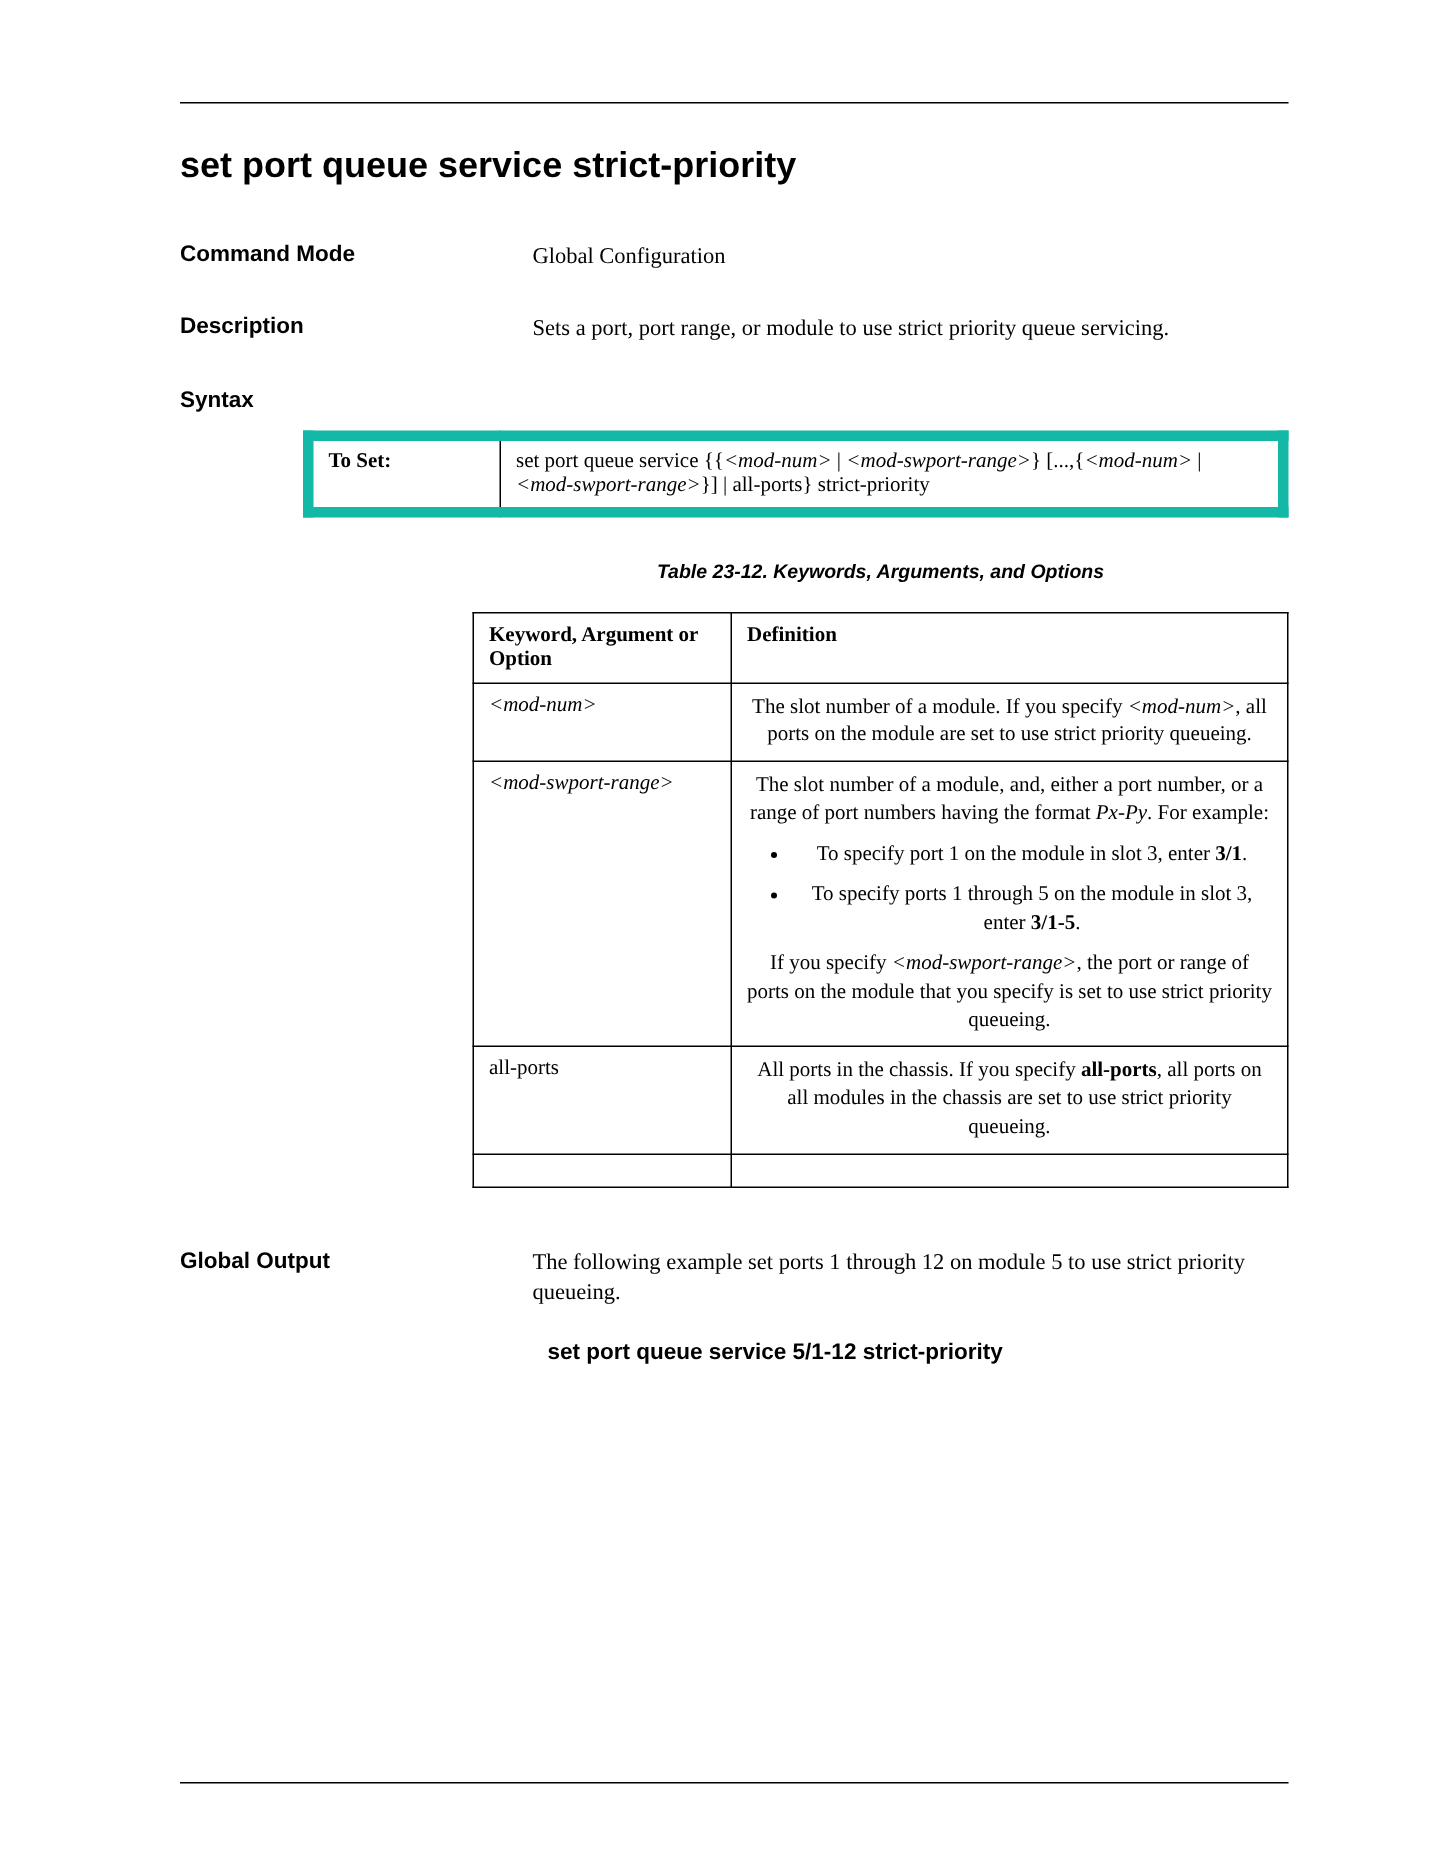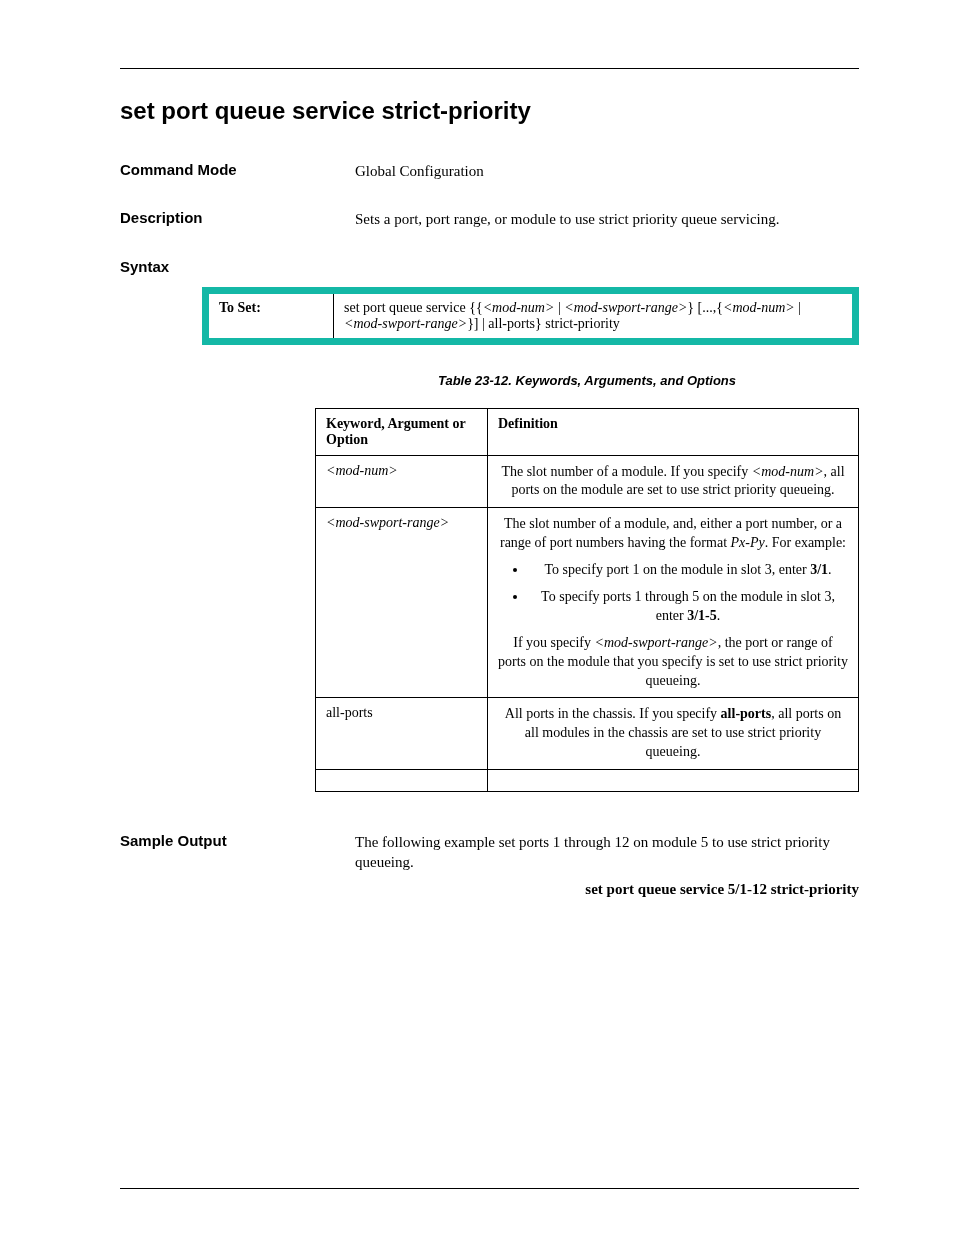--- a/index.html
+++ b/index.html
@@ -99,26 +99,25 @@
       font-style: italic;
     }
     .kw-table td.kw-cell.noitalic { font-style: normal; }
     .kw-table .def-cell { line-height: 1.35; text-align: center; }
     .def-cell em { font-style: italic; }
     .def-cell strong { font-weight: bold; font-style: normal;}
     .def-cell ul { margin: 8px 0 8px 30px; padding: 0; }
     .def-cell li { margin-bottom: 8px; }
     .kw-table tr.empty-row td { height: 22px; }
     .sample-cmd {
-      font-family: Liberation Serif, serif;
+      font-family: Liberation Sans, sans-serif;
       font-weight: bold;
       font-size: 15px;
       margin-left: 245px;
-      margin-top: 8px;
-      text-align: right;
+      margin-top: 20px;
     }
     .footer {
       position: absolute;
       bottom: 40px;
       left: 120px;
       right: 95px;
     }
     .footer-rule {
       border: none;
       border-top: 1px solid #000;
@@ -192,20 +191,20 @@
         </tr>
         <tr class="empty-row">
           <td class="kw-cell"></td>
           <td></td>
         </tr>
       </tbody>
   </table>
 </div>
 
 <div class="section-row" style="margin-bottom:8px;">
-  <div class="section-label">Sample Output</div>
+  <div class="section-label">Global Output</div>
   <div class="section-body">The following example set ports 1 through 12 on module 5 to use strict priority queueing.</div>
 </div>
 <div class="sample-cmd">set port queue service 5/1-12 strict-priority</div>
 
 <div class="footer">
   <hr class="footer-rule">
 </div>
 
 </body></html>

